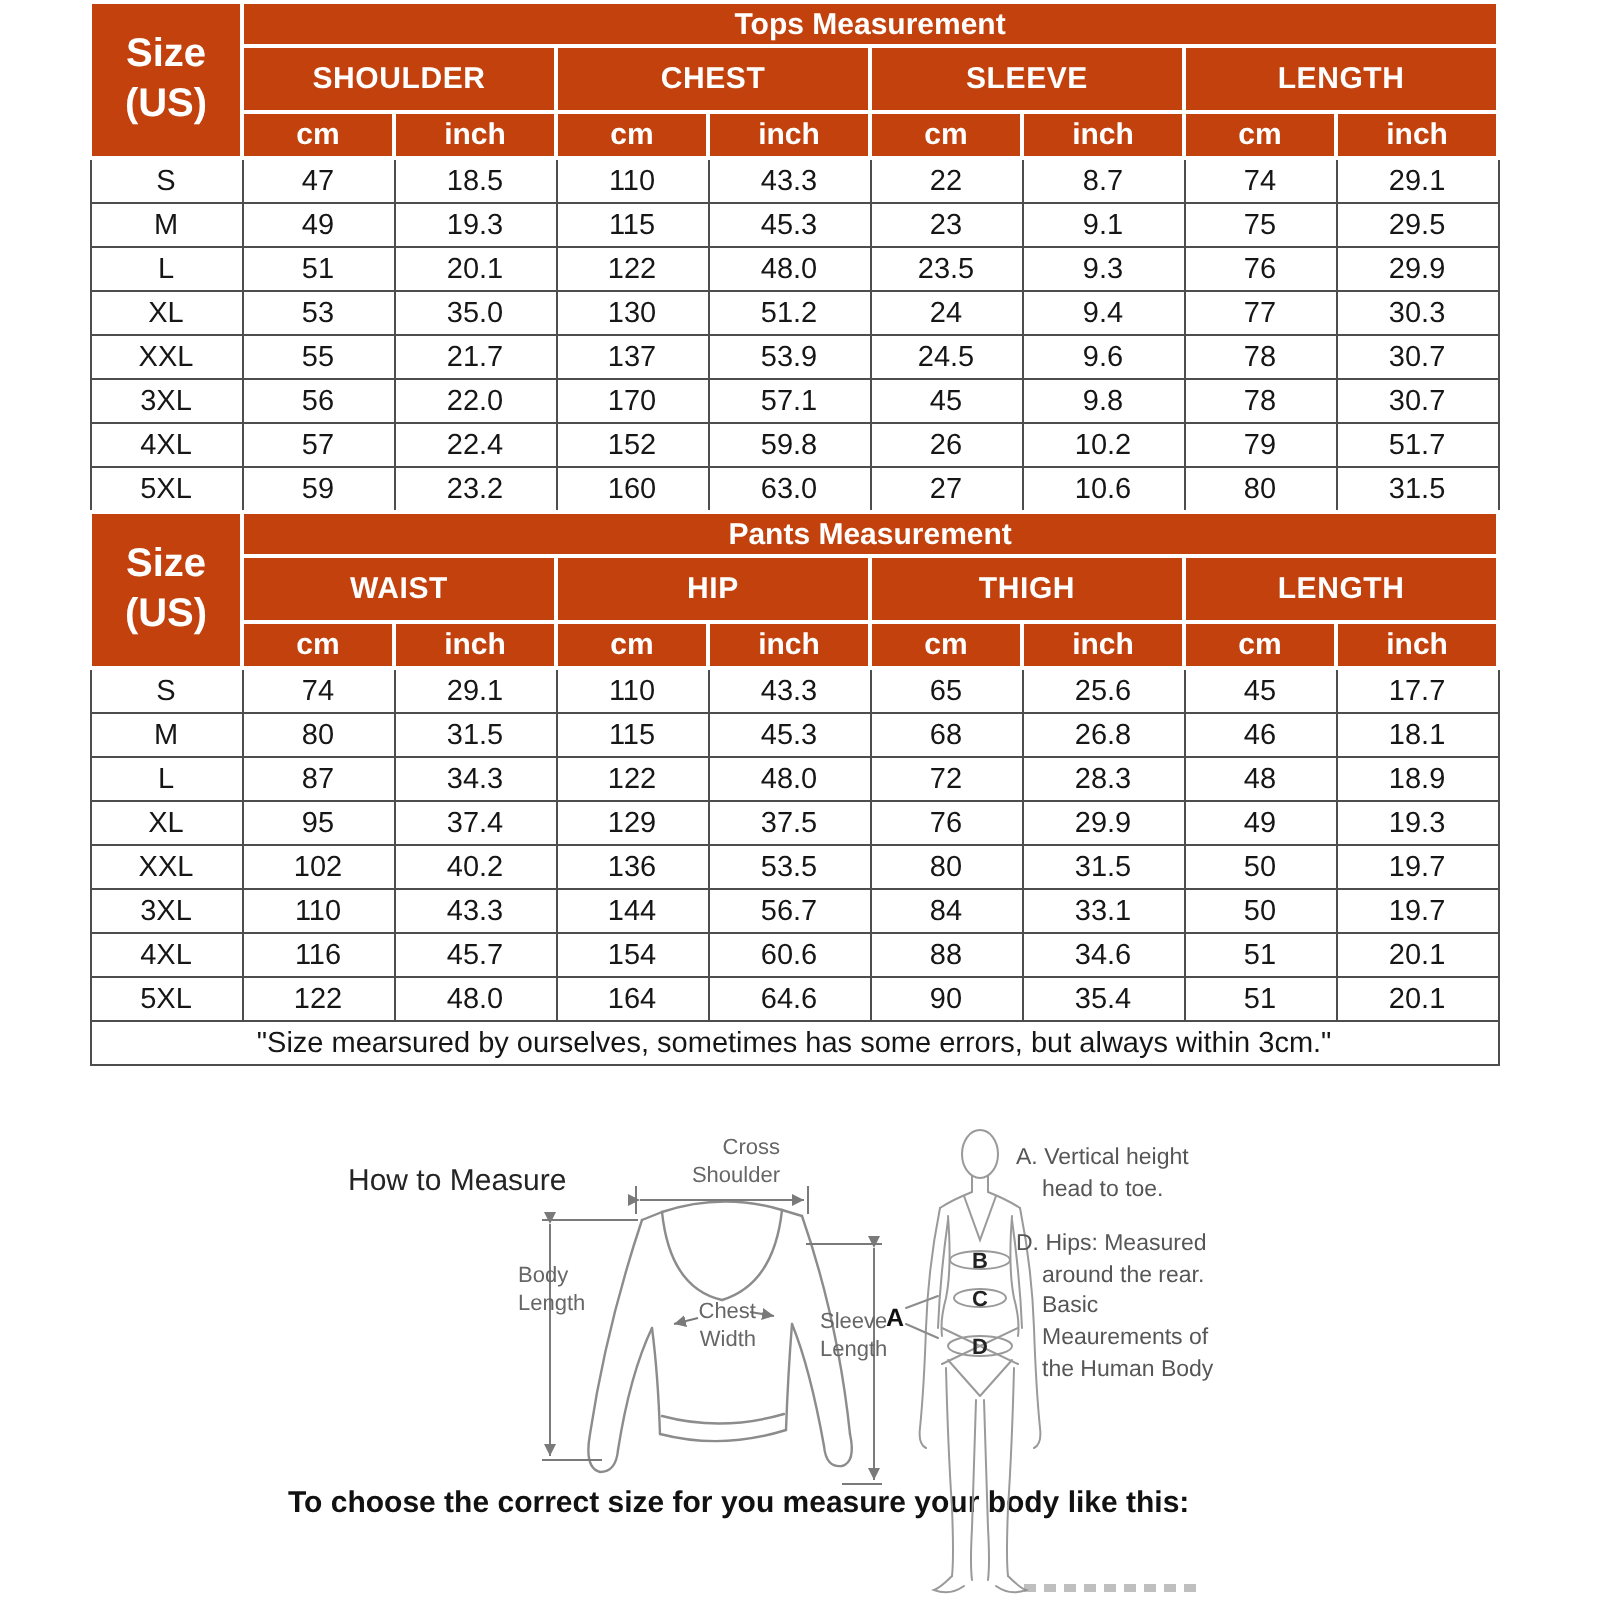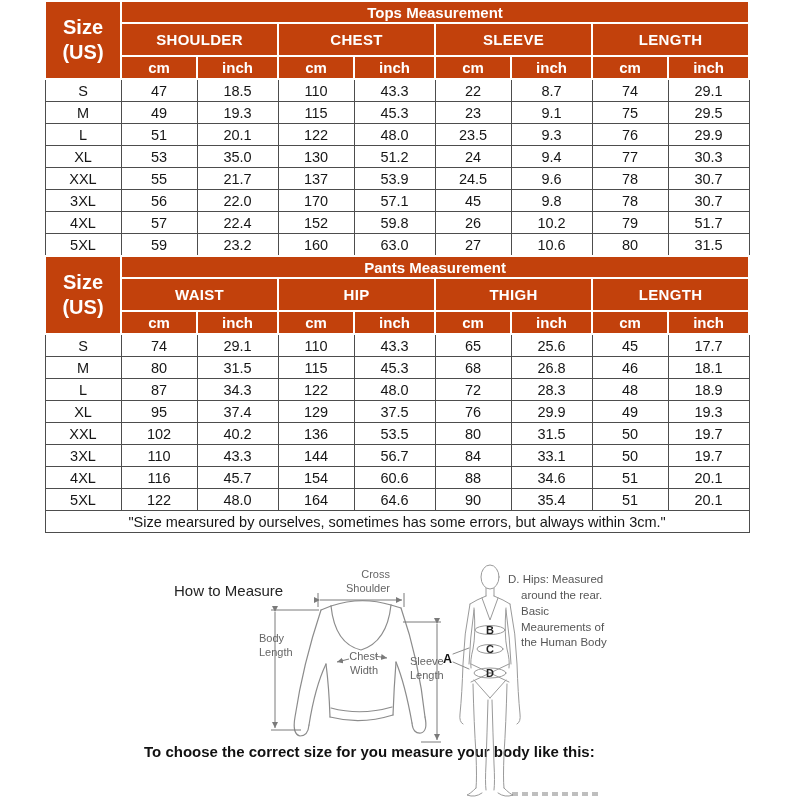--- a/index.html
+++ b/index.html
@@ -376,19 +376,20 @@
         <path d="M64,224 Q70,230 73,231 Q65,234 58,229"></path>
         <path d="M13,90 L29,84 M13,98 L29,105" stroke="#8c8c8c"></path>
       </g>
       <text class="marker-letter marker-a" x="3" y="99">A</text>
       <text class="marker-letter" x="46" y="70">B</text>
       <text class="marker-letter" x="46" y="89">C</text>
       <text class="marker-letter" x="46" y="113">D</text>
     </svg>
 
     <ul class="points" id="body-points">
+        <li><span>A.</span> <span>Vertical height head to toe.</span></li>
         <li><span>D.</span> <span>Hips: Measured around the rear. Basic Meaurements of the Human Body</span></li>
       </ul>
 
     <div class="cropped-remnant"></div>
   </div>
 
 </div>
 
 </body></html>

